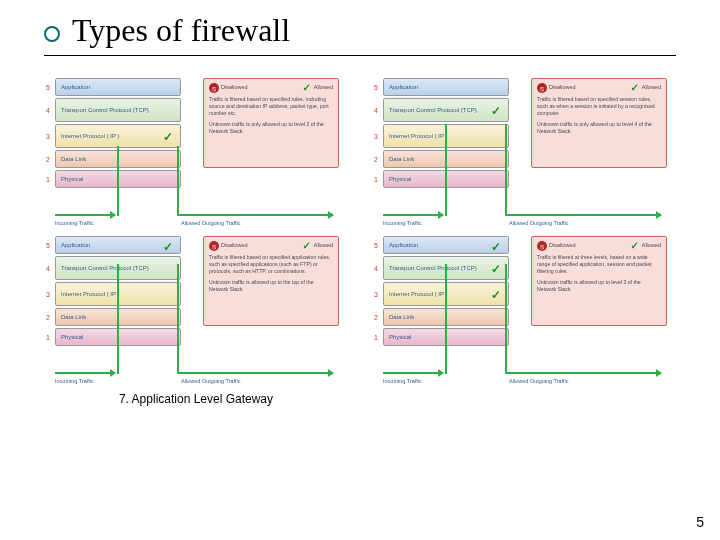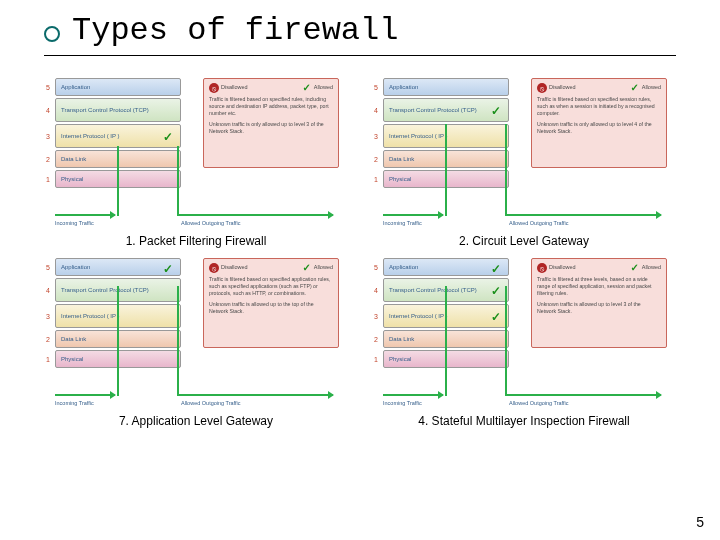--- a/index.html
+++ b/index.html
@@ -5,21 +5,21 @@
   * { margin: 0; padding: 0; box-sizing: border-box; }
   body {
     width: 720px;
     height: 540px;
     background: #fff;
     font-family: Verdana, Geneva, sans-serif;
     position: relative;
     padding: 12px 44px 0 44px;
   }
   h1 {
-    font-family: Liberation Mono, monospace;
+    font-family: Liberation Serif, serif;
     font-size: 32px;
     font-weight: normal;
     color: #000;
     border-bottom: 1.5px solid #000;
     padding-bottom: 6px;
     margin-bottom: 20px;
     display: flex;
     align-items: center;
     gap: 12px;
   }
@@ -203,21 +203,20 @@
         <div style="height:4px"></div>
         <div>Unknown traffic is only allowed up to level 3 of the Network Stack.</div>
       </div>
       <div class="arrow-in"></div>
       <div class="up" style="left:66px; height:70px;"></div>
       <div class="up" style="left:126px; height:70px;"></div>
       <div class="arrow-out"></div>
       <div class="traf-in">Incoming Traffic</div>
       <div class="traf-out">Allowed Outgoing Traffic</div>
     </div>
-    <div class="caption">1. Packet Filtering Firewall</div>
   </div>
     <div class="cell">
     <div class="fig">
       <div class="stack">
           <div class="layer l5">
             <span class="num">5</span>
             <span class="txt">Application</span>
           </div>
           <div class="layer l4">
             <span class="num">4</span>
@@ -252,21 +251,20 @@
         <div style="height:4px"></div>
         <div>Unknown traffic is only allowed up to level 4 of the Network Stack.</div>
       </div>
       <div class="arrow-in"></div>
       <div class="up" style="left:66px; height:92px;"></div>
       <div class="up" style="left:126px; height:92px;"></div>
       <div class="arrow-out"></div>
       <div class="traf-in">Incoming Traffic</div>
       <div class="traf-out">Allowed Outgoing Traffic</div>
     </div>
-    <div class="caption">2. Circuit Level Gateway</div>
   </div>
     <div class="cell">
     <div class="fig">
       <div class="stack">
           <div class="layer l5">
             <span class="num">5</span>
             <span class="txt">Application</span>
           </div>
           <div class="layer l4">
             <span class="num">4</span>
@@ -352,17 +350,16 @@
         <div style="height:4px"></div>
         <div>Unknown traffic is allowed up to level 3 of the Network Stack.</div>
       </div>
       <div class="arrow-in"></div>
       <div class="up" style="left:66px; height:110px;"></div>
       <div class="up" style="left:126px; height:110px;"></div>
       <div class="arrow-out"></div>
       <div class="traf-in">Incoming Traffic</div>
       <div class="traf-out">Allowed Outgoing Traffic</div>
     </div>
-    <div class="caption">4. Stateful Multilayer Inspection Firewall</div>
   </div>
   </div>
 
 <div class="slide-num">5</div>
 
 </body></html>

